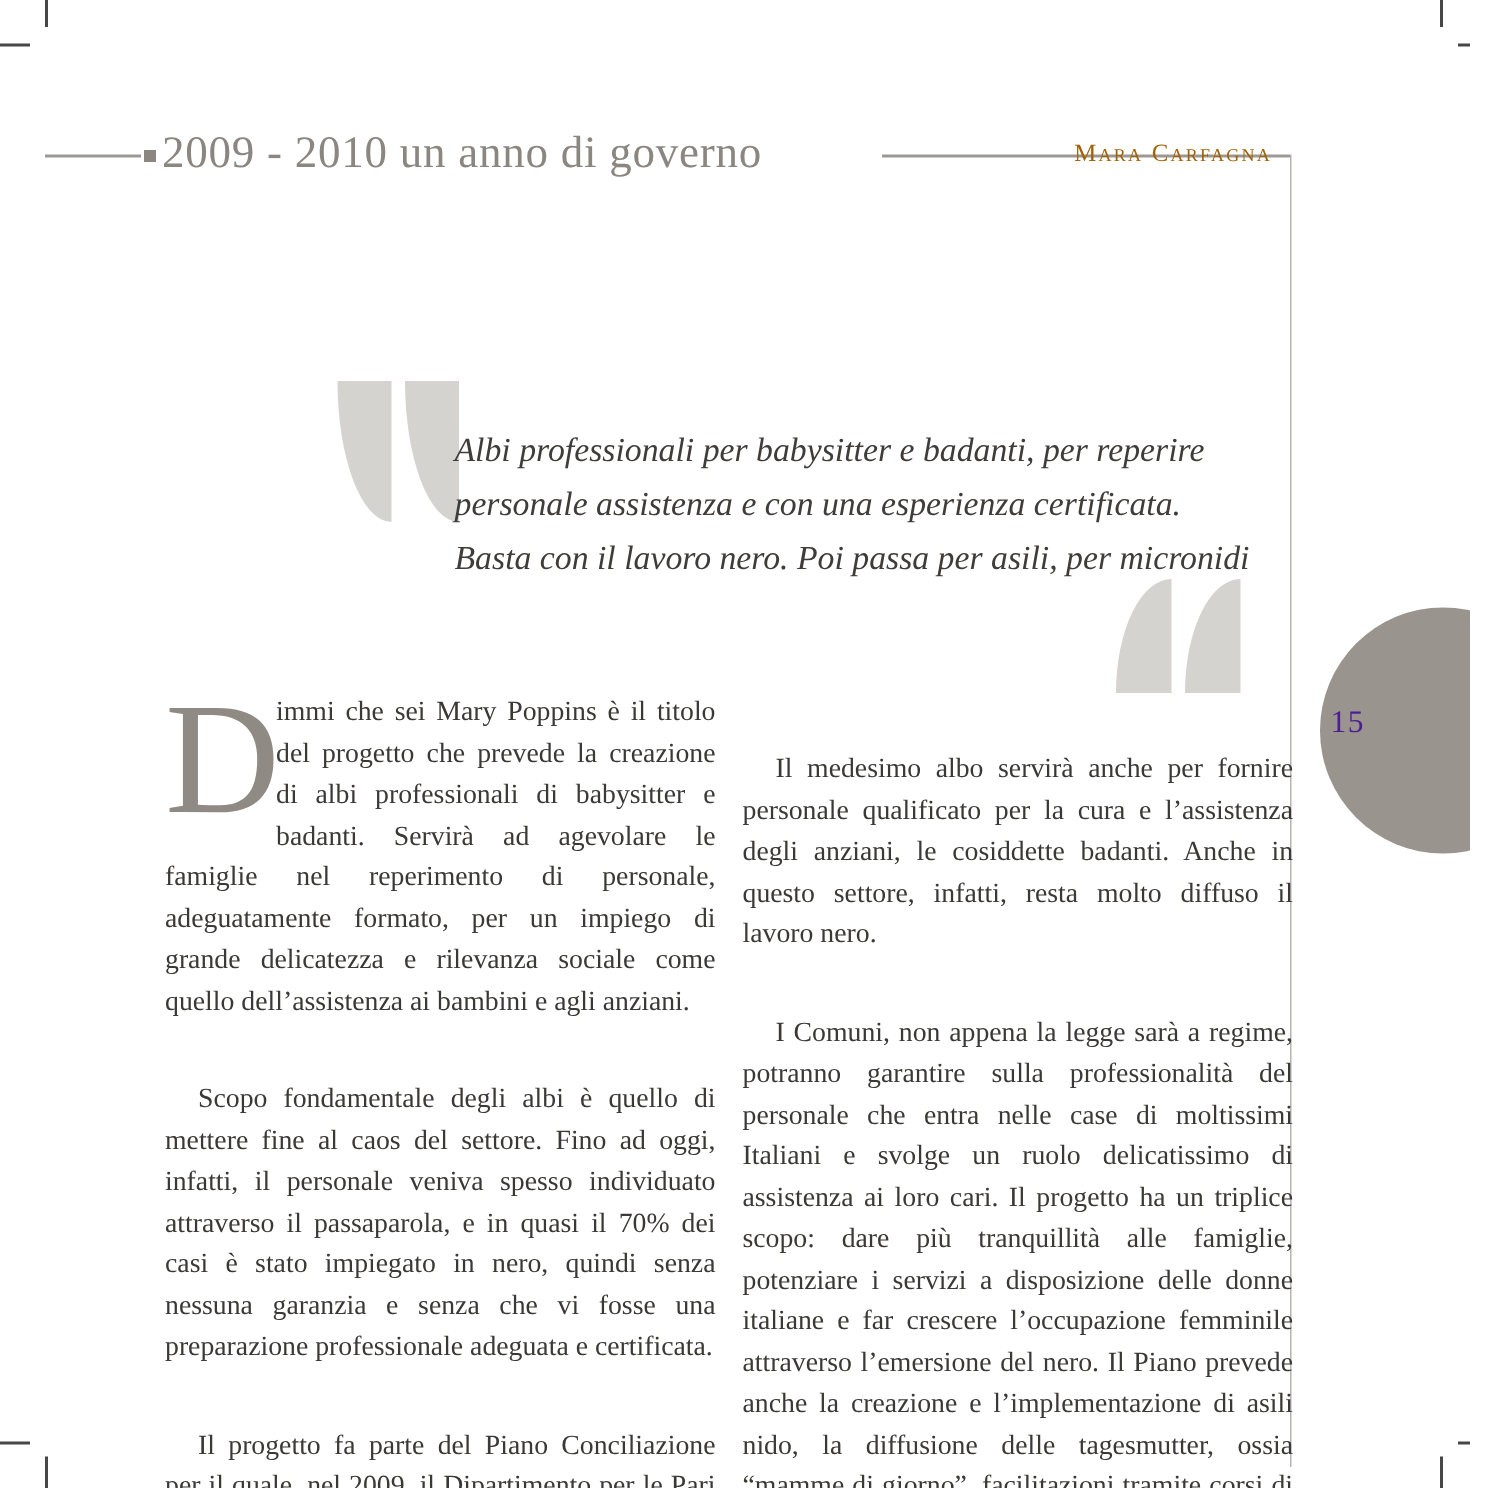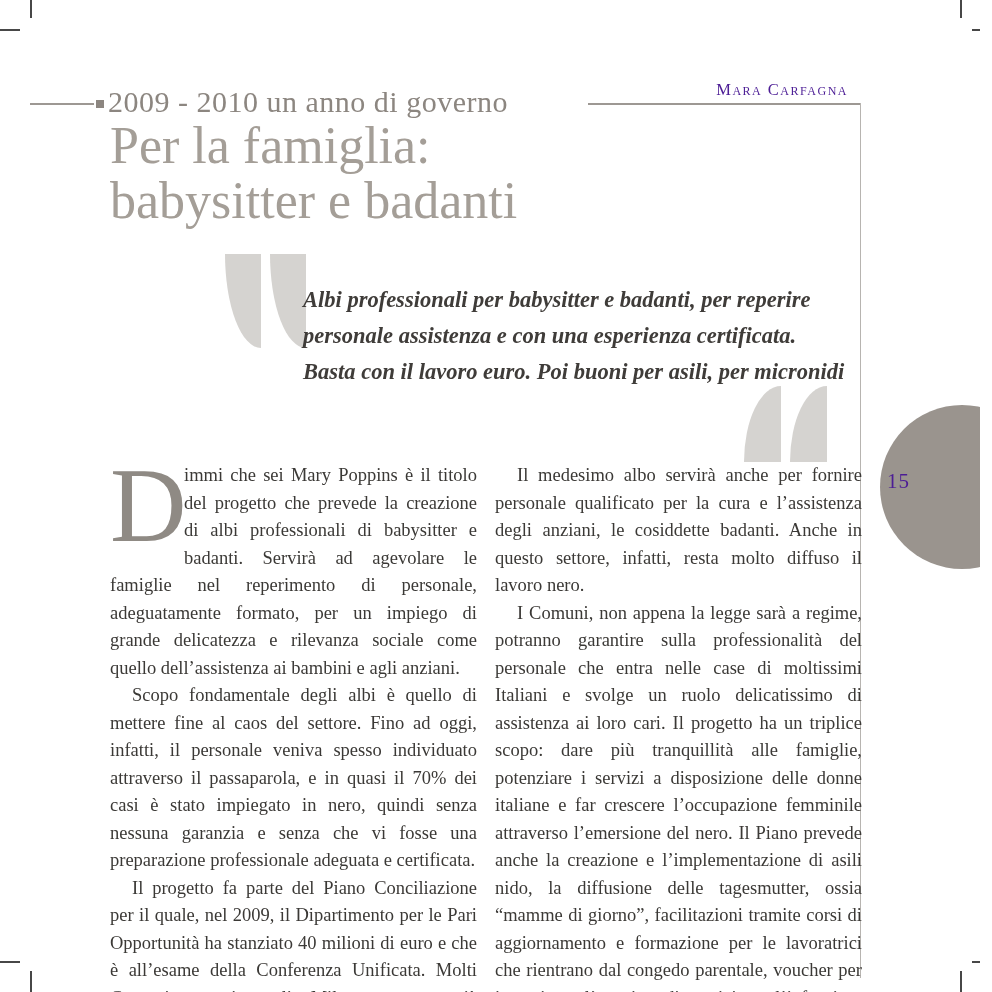--- a/index.html
+++ b/index.html
@@ -16,54 +16,54 @@
   
   .rule{position:absolute;height:2px;background:#9d9893;}
   .rule-left{left:30px;top:103px;width:64px;}
   .rule-right{left:588px;top:103px;width:272px;}
   .square-bullet{position:absolute;left:96px;top:100px;width:8px;height:8px;background:#8c8680;}
   .series-title{
     position:absolute;left:108px;top:86px;
     font-size:30px;line-height:32px;color:#8c8680;letter-spacing:0.5px;white-space:nowrap;
   }
   .author{
-    position:absolute;right:132px;top:80px;
-    font-variant:small-caps;font-size:16.5px;letter-spacing:1.5px;color:#4c1d95;white-space:nowrap;
+    position:absolute;right:132px;top:92px;
+    font-variant:small-caps;font-size:16.5px;letter-spacing:1.5px;color:#a16207;white-space:nowrap;
   }
   .right-border{position:absolute;left:860px;top:103px;width:1px;height:875px;background:#b7b4b0;}
   
   .page-title{
     position:absolute;left:110px;top:118px;
     font-size:52px;line-height:55px;color:#a49e97;letter-spacing:0px;
   }
   
   .quote-mark{position:absolute;display:flex;gap:9px;}
   .quote-open{left:225px;top:254px;}
   .quote-close{left:744px;top:386px;}
   .comma{background:#d5d3d0;}
   .quote-open .comma{width:36px;height:94px;border-radius:0 0 0 100%;}
   .quote-close .comma{width:37px;height:76px;border-radius:100% 0 0 0;}
   .quote-text{
     position:absolute;left:303px;top:282px;
-    font-style:italic;font-size:22.5px;line-height:36px;color:#3f3c39;white-space:nowrap;font-weight:bold;
+    font-style:italic;font-size:22.5px;line-height:36px;color:#3f3c39;white-space:nowrap;
   }
   
   .columns{
     position:absolute;left:110px;top:462px;width:752px;
     display:flex;gap:18px;
   }
   .col{width:367px;}
   .col p{
     margin:0;
     font-size:18.5px;line-height:27.5px;
     text-align:justify;
     color:#3b3936;
     hyphens:manual;
   }
-  .col p.indent{text-indent:22px;}
+  .col p.indent{text-indent:22px;margin-top:38px;}
   .drop-cap{
     float:left;
     font-size:106px;line-height:82px;
     height:82px;width:64px;
     margin:3px 10px 0 0;
     color:#8f8a84;
   }
   .italic{}
   
   .page-badge{
@@ -89,33 +89,29 @@
   <div class="crop" style="left:972px;top:961px;width:20px;height:2px;"></div>
   <div class="crop" style="left:960px;top:971px;width:2px;height:21px;"></div>
 
   <div class="rule rule-left"></div>
   <div class="square-bullet"></div>
   <div class="series-title">2009 - 2010 un anno di governo</div>
   <div class="rule rule-right"></div>
   <div class="author">Mara Carfagna</div>
   <div class="right-border"></div>
 
-  <div class="page-title">
-    <div>Per la famiglia:</div>
-    <div>babysitter e badanti</div>
-  </div>
 
   <div class="quote-mark quote-open">
     <div class="comma"></div>
     <div class="comma"></div>
   </div>
   <div class="quote-text">
     <div>Albi professionali per babysitter e badanti, per reperire</div>
     <div>personale assistenza e con una esperienza certificata.</div>
-    <div>Basta con il lavoro euro. Poi buoni per asili, per micronidi</div>
+    <div>Basta con il lavoro nero. Poi passa per asili, per micronidi</div>
   </div>
   <div class="quote-mark quote-close">
     <div class="comma"></div>
     <div class="comma"></div>
   </div>
 
   <div class="columns">
     <div class="col">
       <p><span class="drop-cap">D</span><span class="italic">immi che sei Mary Poppins</span><span> è il titolo del progetto che prevede la creazione di albi professionali di babysitter e badanti. Servirà ad agevolare le famiglie nel reperimento di persona­le, adeguatamente formato, per un impiego di grande delicatezza e rilevanza sociale come quello dell’assi­stenza ai bambini e agli anziani.</span></p>
       <p class="indent">Scopo fondamentale degli albi è quello di mettere fine al caos del settore. Fino ad oggi, infatti, il per­sonale veniva spesso individuato attraverso il passa­parola, e in quasi il 70% dei casi è stato impiegato in nero, quindi senza nessuna garanzia e senza che vi fosse una preparazione professionale adeguata e cer­tificata.</p>

